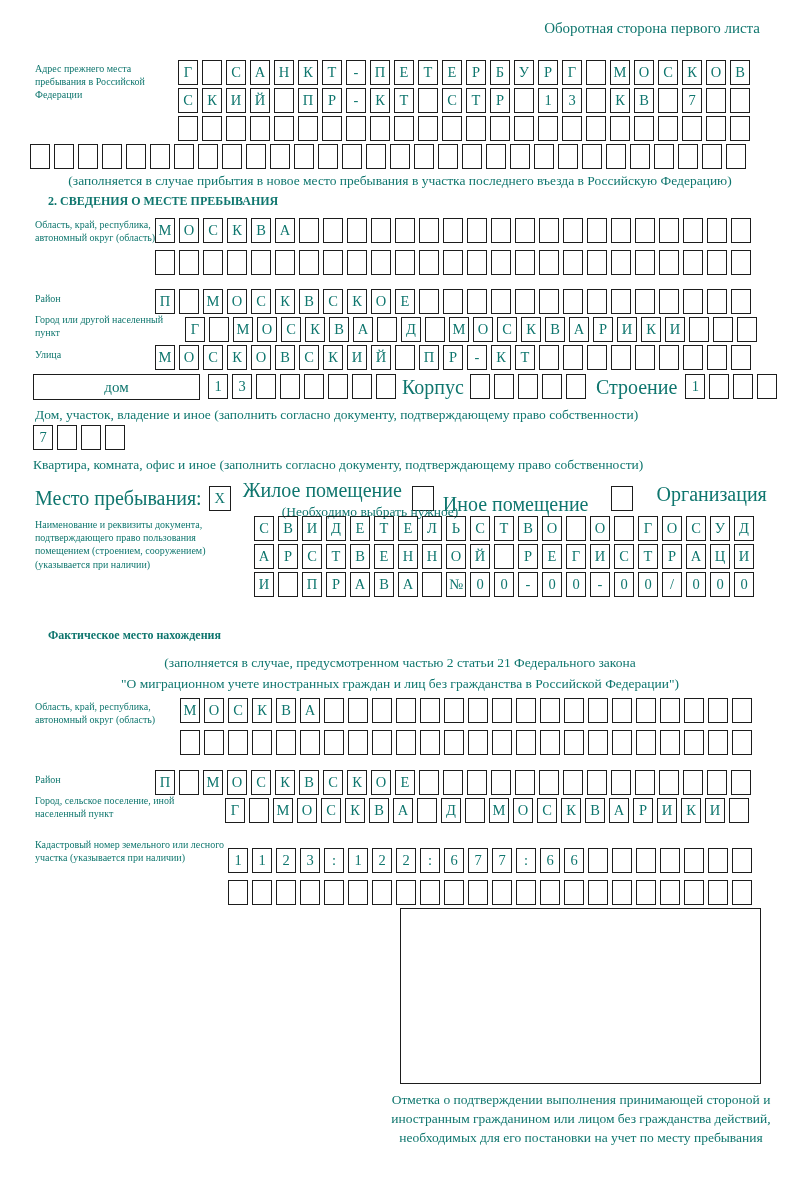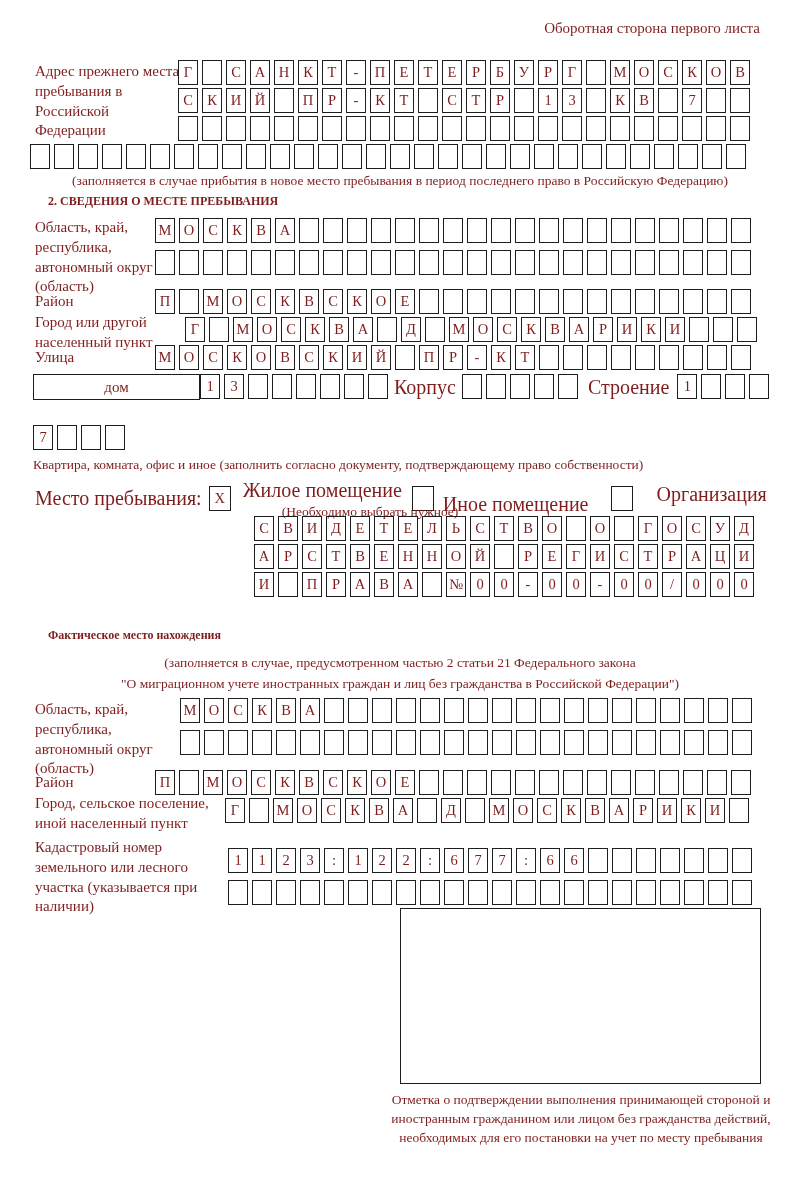--- a/index.html
+++ b/index.html
@@ -1,21 +1,21 @@
 <!DOCTYPE html>
 <html><head>
 <meta charset="utf-8">
 <style>
   html,body{margin:0;padding:0;background:#fff;}
   .page{
     position:relative;width:800px;height:1180px;background:#ffffff;
-    font-family:"Liberation Serif","DejaVu Serif",serif;color:#7f1d1d;overflow:hidden;
+    font-family:"Liberation Serif","DejaVu Serif",serif;color:#0f766e;overflow:hidden;
   }
   .hnote{position:absolute;top:20px;right:40px;font-size:15px;}
-  .lbl{position:absolute;font-size:15px;line-height:1.32;}
+  .lbl{position:absolute;font-size:10px;line-height:1.32;}
   .boxes{position:absolute;display:flex;}
   .cell{
     flex:none;width:20px;height:25px;margin-right:4px;box-sizing:border-box;
     border:1.6px solid #1d1d1d;text-align:center;line-height:22px;font-size:14.5px;
   }
   .note{position:absolute;font-size:13.5px;line-height:1.35;}
   .center{left:0;width:800px;text-align:center;}
   .h2{position:absolute;left:0;width:800px;text-align:left;font-weight:bold;font-size:12px;padding-left:48px;}
   .bigbox{
     flex:none;box-sizing:border-box;border:1.6px solid #1d1d1d;height:26px;
@@ -144,21 +144,21 @@
       <span class="cell"></span>
       <span class="cell"></span>
       <span class="cell"></span>
       <span class="cell"></span>
       <span class="cell"></span>
       <span class="cell"></span>
       <span class="cell"></span>
       <span class="cell"></span>
       <span class="cell"></span>
     </div>
-  <div class="note center" style="top:172px">(заполняется в случае прибытия в новое место пребывания в период последнего право в Российскую Федерацию)</div>
+  <div class="note center" style="top:172px">(заполняется в случае прибытия в новое место пребывания в участка последнего въезда в Российскую Федерацию)</div>
 
   <div class="h2" style="top:194px">2. СВЕДЕНИЯ О МЕСТЕ ПРЕБЫВАНИЯ</div>
 
   <div class="lbl" style="left:35px;top:218px;width:122px">Область, край, республика, автономный округ (область)</div>
   <div class="boxes" style="left:155px;top:218px">
       <span class="cell">М</span>
       <span class="cell">О</span>
       <span class="cell">С</span>
       <span class="cell">К</span>
       <span class="cell">В</span>
@@ -291,21 +291,21 @@
       <span class="cell"></span>
       <span class="cell"></span>
       <span class="cell"></span>
       <span class="cell"></span>
       <span class="cell"></span>
       <span class="cell"></span>
       <span class="cell"></span>
     </div>
 
   <div class="row" style="left:33px;top:374px">
-    <div class="bigbox" style="width:167px;">дом</div>
+    <div class="bigbox" style="width:167px;margin-right:8px">дом</div>
     <div class="boxes" style="position:static">
         <span class="cell">1</span>
         <span class="cell">3</span>
         <span class="cell"></span>
         <span class="cell"></span>
         <span class="cell"></span>
         <span class="cell"></span>
         <span class="cell"></span>
         <span class="cell"></span>
       </div>
@@ -318,20 +318,21 @@
         <span class="cell"></span>
       </div>
     <div class="inlinelabel" style="margin:0 8px 0 6px">Строение</div>
     <div class="boxes" style="position:static">
         <span class="cell">1</span>
         <span class="cell"></span>
         <span class="cell"></span>
         <span class="cell"></span>
       </div>
   </div>
+  <div class="note" style="left:35px;top:406px">Дом, участок, владение и иное (заполнить согласно документу, подтверждающему право собственности)</div>
 
   <div class="row" style="left:33px;top:425px">
     <div class="boxes" style="position:static">
         <span class="cell">7</span>
         <span class="cell"></span>
         <span class="cell"></span>
         <span class="cell"></span>
       </div>
   </div>
   <div class="note" style="left:33px;top:456px">Квартира, комната, офис и иное (заполнить согласно документу, подтверждающему право собственности)</div>
@@ -340,20 +341,21 @@
     <div class="inlinelabel" style="margin-right:7px">Место пребывания:</div>
     <div class="chk">X</div>
     <div class="inlinelabel" style="margin:0 10px 16px 12px">Жилое помещение</div>
     <div class="chk"></div>
     <div class="inlinelabel" style="margin:12px 22px 0 9px">Иное помещение</div>
     <div class="chk"></div>
     <div class="inlinelabel" style="margin:0 0 8px 24px">Организация</div>
   </div>
   <div class="note" style="left:70px;top:503px;width:600px;text-align:center">(Необходимо выбрать нужное)</div>
 
+  <div class="lbl" style="left:35px;top:518px;width:216px">Наименование и реквизиты документа, подтверждающего право пользования помещением (строением, сооружением) (указывается при наличии)</div>
   <div class="boxes" style="left:254px;top:516px">
       <span class="cell">С</span>
       <span class="cell">В</span>
       <span class="cell">И</span>
       <span class="cell">Д</span>
       <span class="cell">Е</span>
       <span class="cell">Т</span>
       <span class="cell">Е</span>
       <span class="cell">Л</span>
       <span class="cell">Ь</span>

